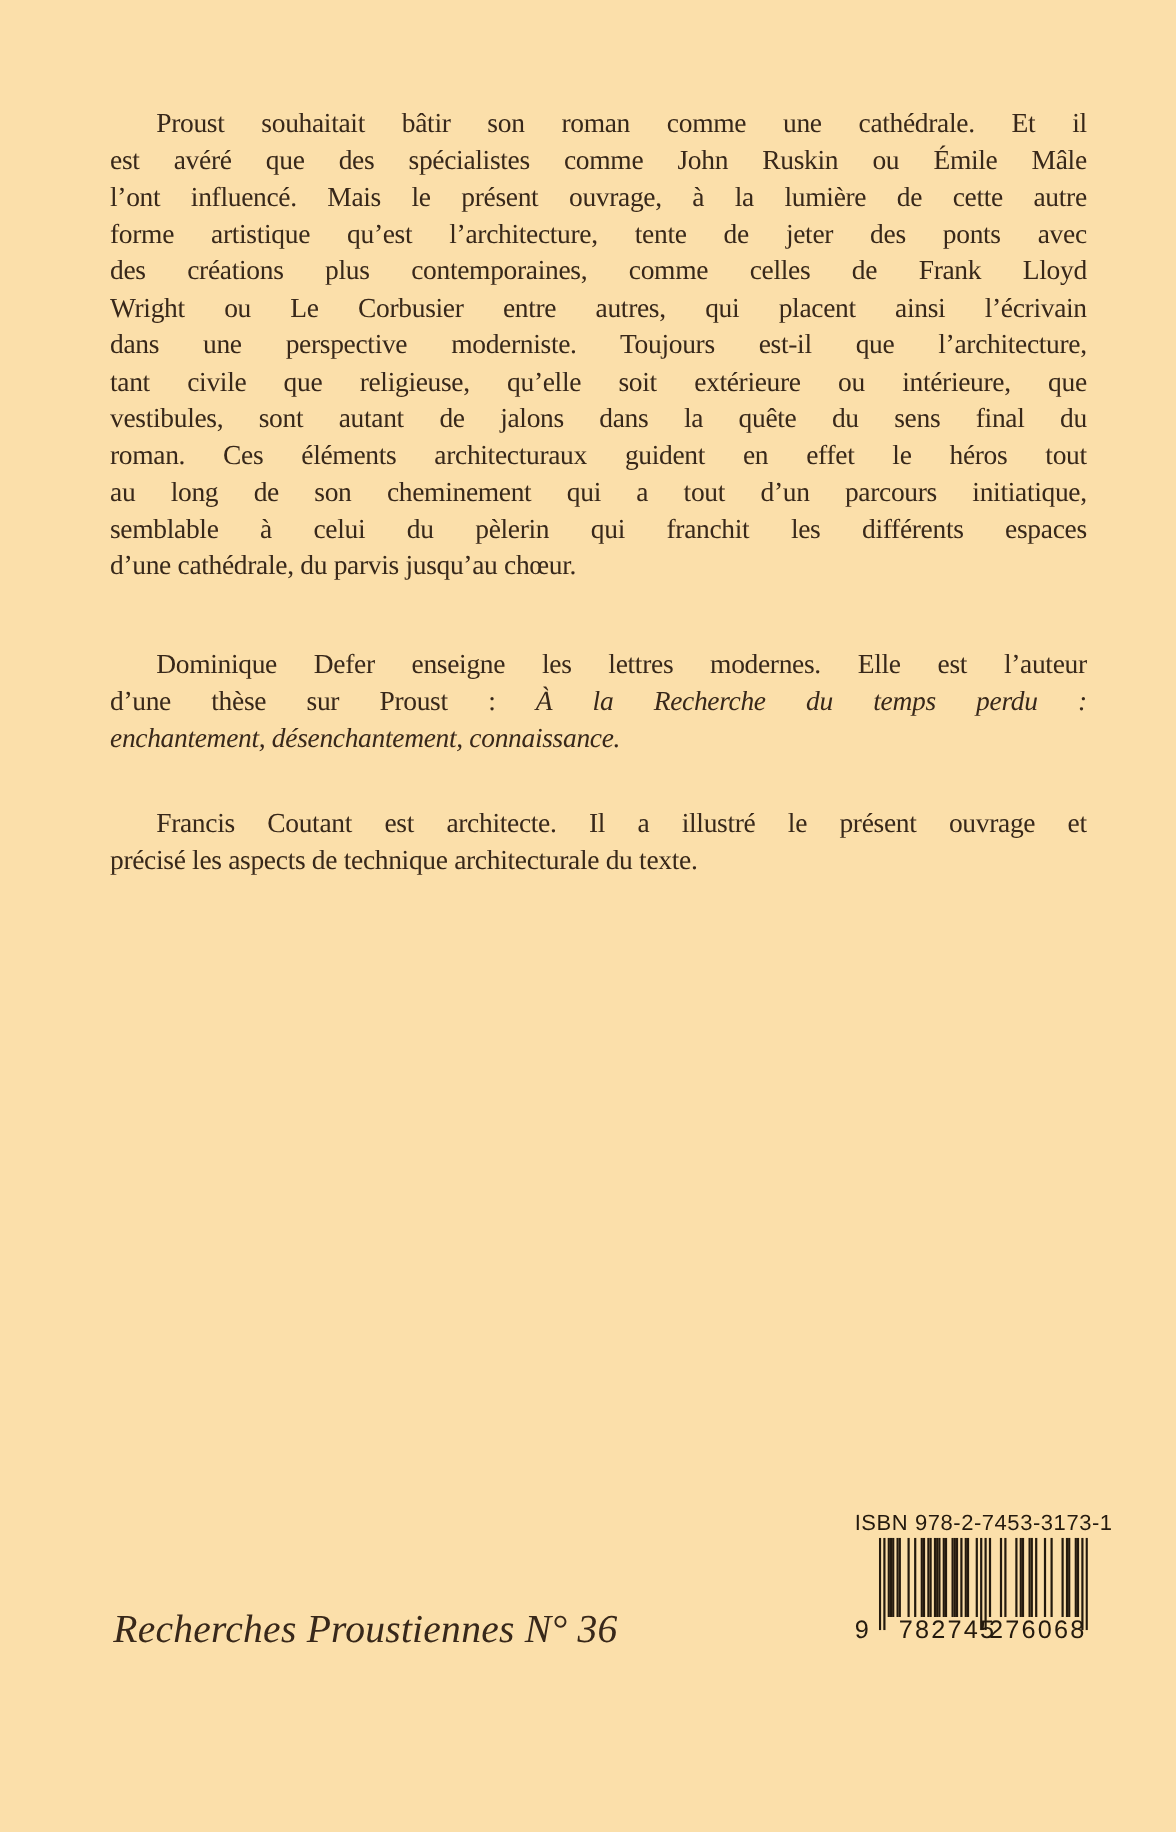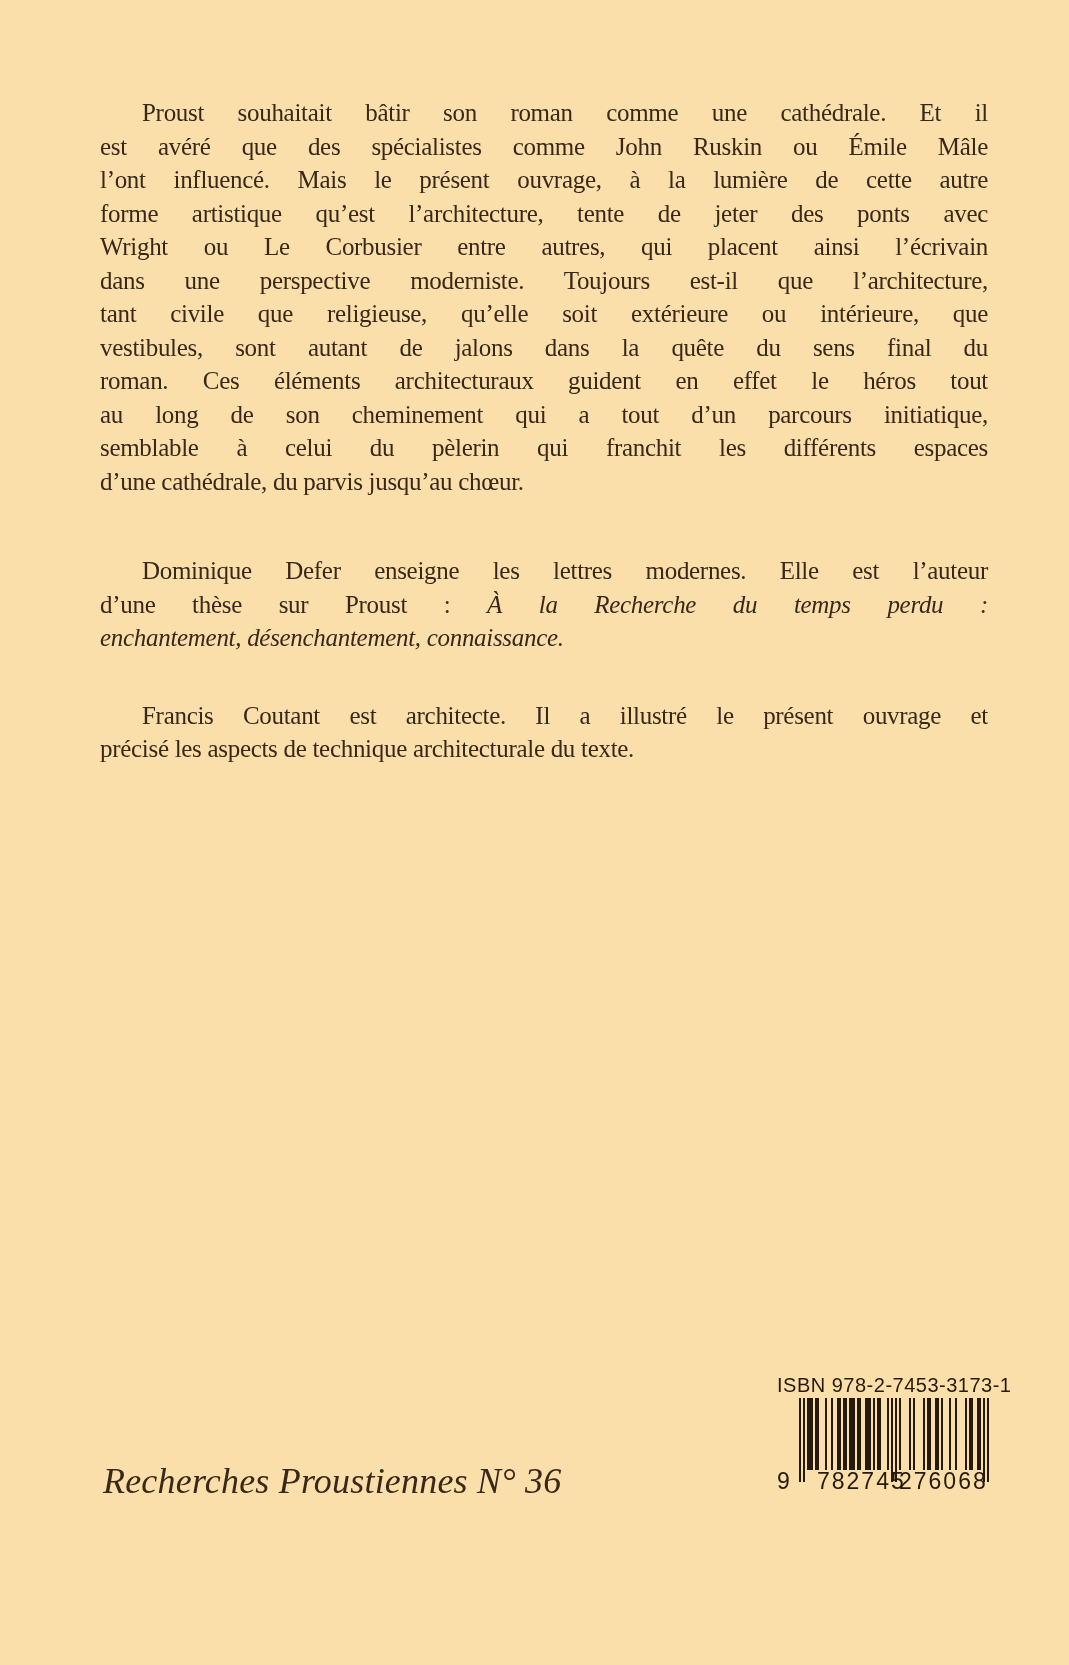--- a/index.html
+++ b/index.html
@@ -69,20 +69,21 @@
 </head>
 <body style="--bg: #fbdfaa; --ink: #38281a; --barcode: #241a0e;">
 
 <div class="content">
 
   <section class="para">
     <div class="jline first">Proust souhaitait bâtir son roman comme une cathédrale. Et il</div>
     <div class="jline">est avéré que des spécialistes comme John Ruskin ou Émile Mâle</div>
     <div class="jline">l’ont influencé. Mais le présent ouvrage, à la lumière de cette autre</div>
     <div class="jline">forme artistique qu’est l’architecture, tente de jeter des ponts avec</div>
+    <div class="jline">des créations plus contemporaines, comme celles de Frank Lloyd</div>
     <div class="jline">Wright ou Le Corbusier entre autres, qui placent ainsi l’écrivain</div>
     <div class="jline">dans une perspective moderniste. Toujours est-il que l’architecture,</div>
     <div class="jline">tant civile que religieuse, qu’elle soit extérieure ou intérieure, que</div>
     <div class="jline">vestibules, sont autant de jalons dans la quête du sens final du</div>
     <div class="jline">roman. Ces éléments architecturaux guident en effet le héros tout</div>
     <div class="jline">au long de son cheminement qui a tout d’un parcours initiatique,</div>
     <div class="jline">semblable à celui du pèlerin qui franchit les différents espaces</div>
     <div class="line last">d’une cathédrale, du parvis jusqu’au chœur.</div>
   </section>
 

